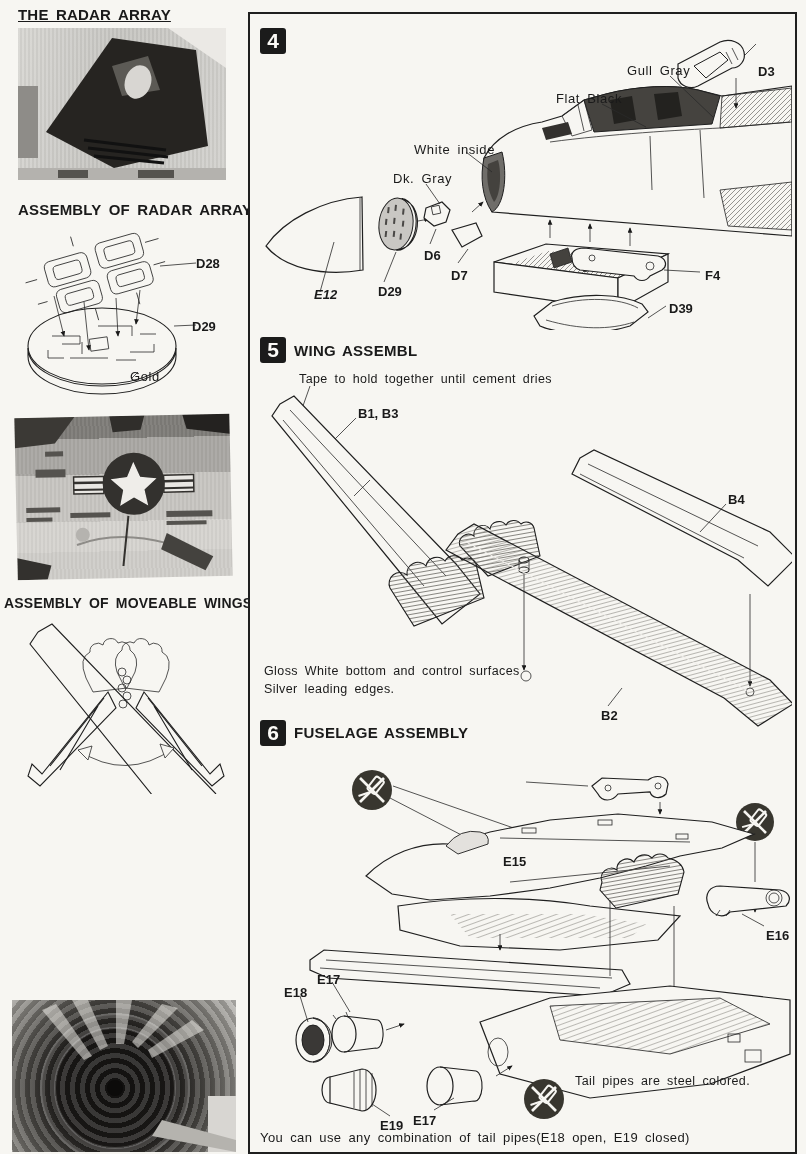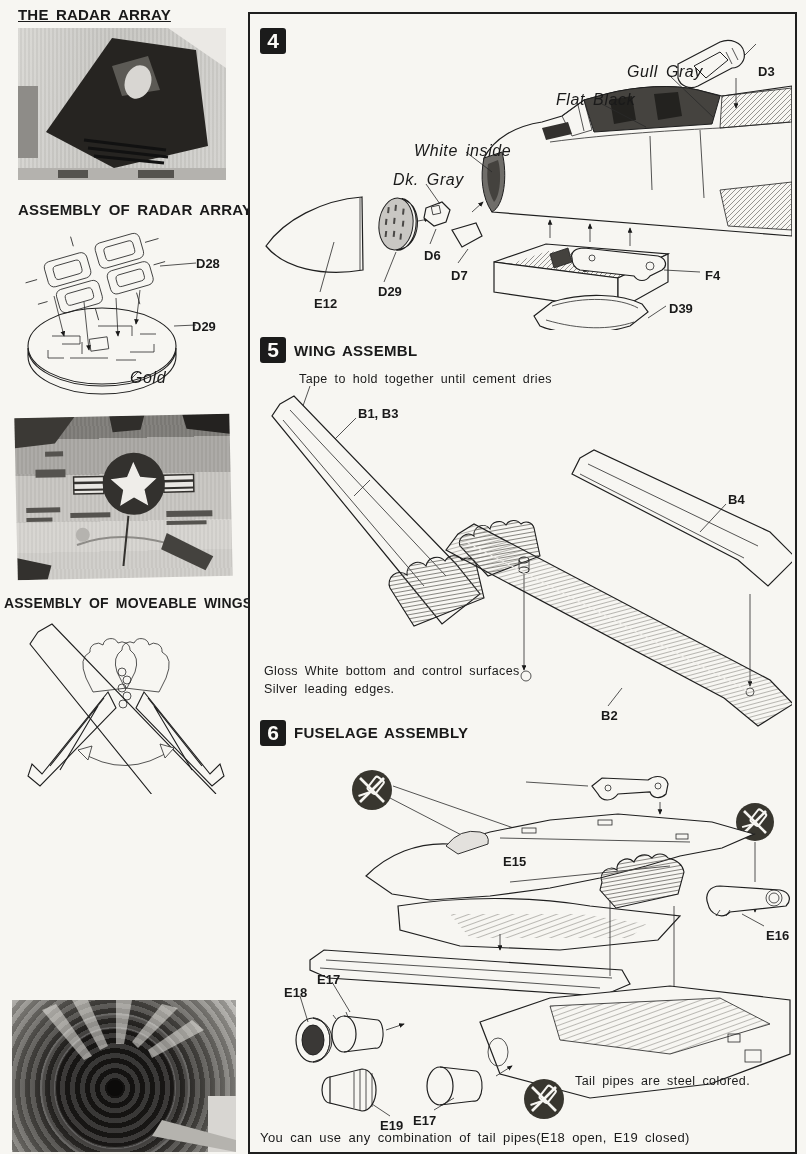--- a/index.html
+++ b/index.html
@@ -4,21 +4,21 @@
 <style>
   html,body{margin:0;padding:0;background:#dddcd8;}
   .sheet{position:relative;width:806px;height:1154px;background:#f7f6f2;
     font-family:"Liberation Sans",sans-serif;color:#1a1a1a;overflow:hidden;}
   .hleft{position:absolute;font-weight:700;font-size:15px;letter-spacing:.2px;word-spacing:3px;white-space:nowrap;}
   .panel{position:absolute;left:248px;top:12px;width:545px;height:1138px;border:2px solid #1f1f1f;background:#f7f6f2;}
   .stepbox{position:absolute;width:26px;height:26px;background:#1b1b1b;color:#fbfaf7;font-weight:700;
     font-size:21px;line-height:26px;text-align:center;border-radius:3px;}
   .steptitle{position:absolute;font-weight:700;font-size:15px;letter-spacing:.3px;word-spacing:2px;white-space:nowrap;}
   .plabel{position:absolute;font-weight:700;font-size:13px;white-space:nowrap;}
-  .paint{position:absolute;font-size:16px;letter-spacing:.6px;word-spacing:3px;white-space:nowrap;font-style:italic;}
+  .paint{position:absolute;font-size:13px;letter-spacing:.6px;word-spacing:3px;white-space:nowrap;}
   .note{position:absolute;font-size:12.5px;letter-spacing:.4px;word-spacing:3px;white-space:nowrap;}
   .photo{position:absolute;overflow:hidden;}
   svg{display:block;}
   .absvg{position:absolute;}
   .ln{stroke:#1f1f1f;stroke-width:1.1;fill:none;}
   .lnthin{stroke:#2a2a2a;stroke-width:.8;fill:none;}
   .part{fill:#f7f6f2;stroke:#1f1f1f;stroke-width:1.2;}
 </style>
 </head>
 <body>
@@ -278,21 +278,21 @@
 
     <span class="plabel" style="left:508px;top:22px;margin-top:28px;">D3</span>
     <span class="paint" style="left:377px;top:49px;">Gull Gray</span>
     <span class="paint" style="left:306px;top:77px;">Flat Black</span>
     <span class="paint" style="left:164px;top:128px;">White inside</span>
     <span class="paint" style="left:143px;top:157px;">Dk. Gray</span>
     <span class="plabel" style="left:174px;top:234px;">D6</span>
     <span class="plabel" style="left:201px;top:254px;">D7</span>
     <span class="plabel" style="left:455px;top:254px;">F4</span>
     <span class="plabel" style="left:419px;top:287px;">D39</span>
-    <span class="plabel" style="left:64px;top:282px;">E12</span>
+    <span class="plabel" style="left:64px;top:273px;font-style:italic;">E12</span>
     <span class="plabel" style="left:128px;top:270px;">D29</span>
 
     <div class="stepbox" style="left:10px;top:323px;">5</div>
     <div class="steptitle" style="left:44px;top:328px;">WING ASSEMBL</div>
     <span class="note" style="left:49px;top:358px;">Tape to hold together until cement dries</span>
 
     <svg class="absvg" style="left:0;top:348px;" width="542" height="372" viewBox="0 0 542 372">
       <defs>
         <marker id="m5" markerWidth="7" markerHeight="7" refX="6" refY="3" orient="auto">
           <path d="M0,0 L7,3 L0,6 Z" fill="#1a1a1a"></path>

